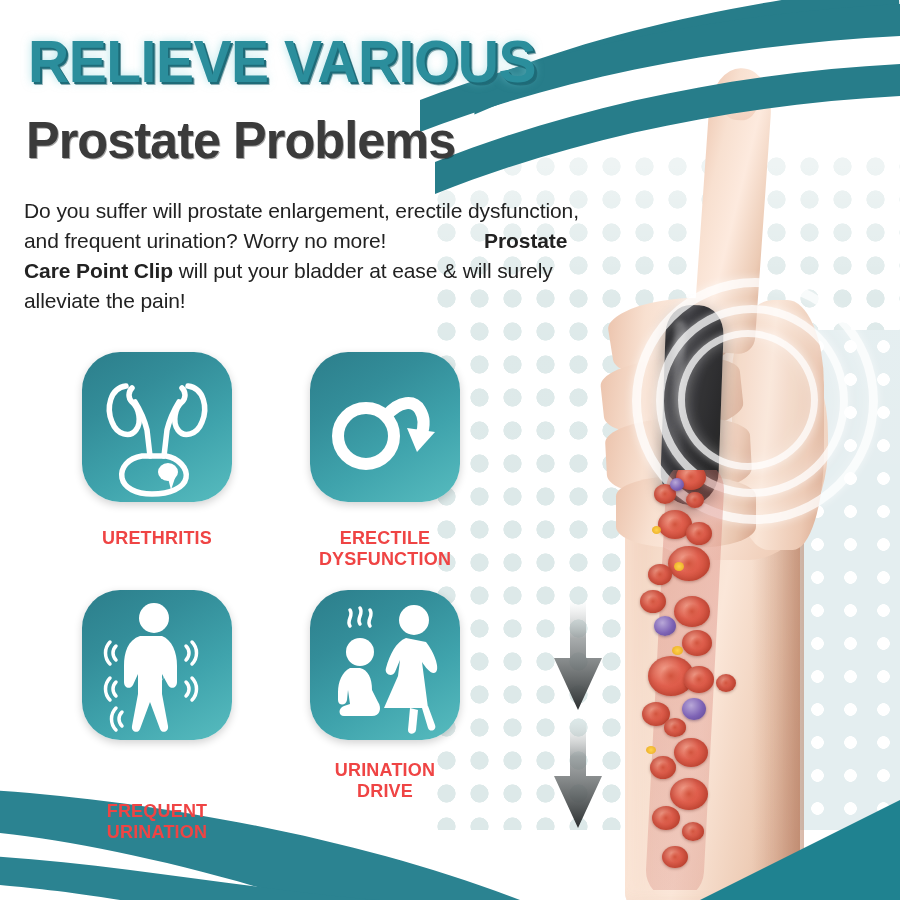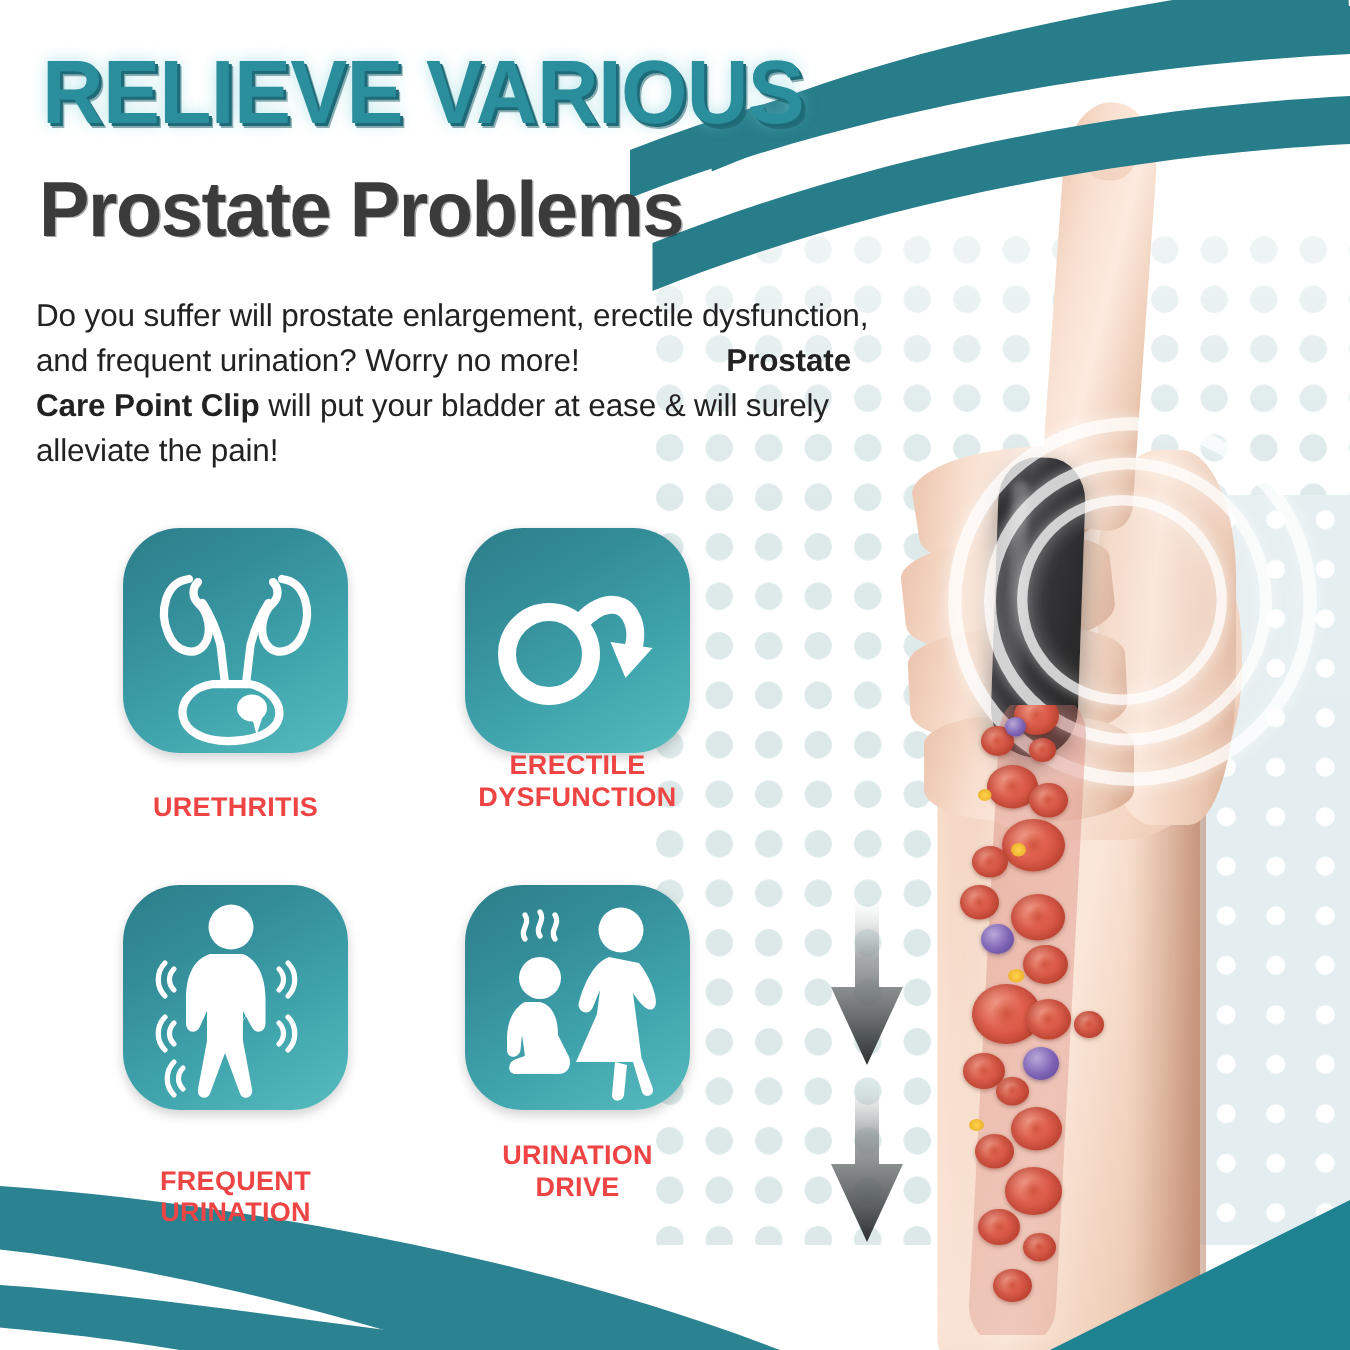--- a/index.html
+++ b/index.html
@@ -334,21 +334,21 @@
   </div>
   <div class="card-label" style="left:57px;top:528px;width:200px;">URETHRITIS</div>
 
   <div class="card" style="left:310px;top:352px;">
     <svg viewBox="0 0 150 150">
       <circle cx="56" cy="84" r="28" fill="none" stroke="#ffffff" stroke-width="12"></circle>
       <path d="M76 64 C90 48 104 48 110 58 C115 66 114 76 111 84" fill="none" stroke="#ffffff" stroke-width="12" stroke-linecap="round"></path>
       <path d="M97 76 L125 80 L107 100 Z" fill="#ffffff"></path>
     </svg>
   </div>
-  <div class="card-label" style="left:285px;top:500px;width:200px;">ERECTILE
+  <div class="card-label" style="left:285px;top:528px;width:200px;">ERECTILE
 DYSFUNCTION</div>
 
   <div class="card" style="left:82px;top:590px;">
     <svg viewBox="0 0 150 150">
       <g fill="#ffffff">
         <circle cx="72" cy="28" r="15"></circle>
         <path d="M58 46 C46 50 42 62 42 76 L42 92 C42 98 48 100 51 95 L56 84 L56 104
                  L50 136 C49 142 56 144 58 139 L68 112 L78 139 C80 144 87 142 86 136
                  L80 104 L80 84 L86 95 C89 100 95 98 95 92 L95 76 C95 62 90 50 80 46 Z"></path>
         <path d="M56 80 C58 92 66 98 70 98 C74 98 82 92 84 80 C82 90 76 96 70 96 C64 96 58 90 56 80 Z"></path>
@@ -360,21 +360,21 @@
           <path d="M110 52 C116 58 116 68 110 74"></path>
         <path d="M34 92 C30 96 30 102 34 106"></path>
           <path d="M28 88 C22 94 22 104 28 110"></path>
         <path d="M104 92 C108 96 108 102 104 106"></path>
           <path d="M110 88 C116 94 116 104 110 110"></path>
         <path d="M40 122 C36 126 36 132 40 136"></path>
           <path d="M34 118 C28 124 28 134 34 140"></path>
       </g>
     </svg>
   </div>
-  <div class="card-label" style="left:57px;top:777px;width:200px;">FREQUENT
+  <div class="card-label" style="left:57px;top:801px;width:200px;">FREQUENT
 URINATION</div>
 
   <div class="card" style="left:310px;top:590px;">
     <svg viewBox="0 0 150 150">
       <g fill="#ffffff">
 
         <circle cx="104" cy="30" r="15"></circle>
         <path d="M96 48 C86 52 80 64 76 78 C74 84 82 88 85 82 L90 70 L88 86
                  L74 118 L118 118 L112 72 C116 78 122 86 126 82 C130 78 124 62 116 52 Z"></path>
         <path d="M100 118 L98 140 C98 145 105 145 106 140 L108 120 Z"></path>

